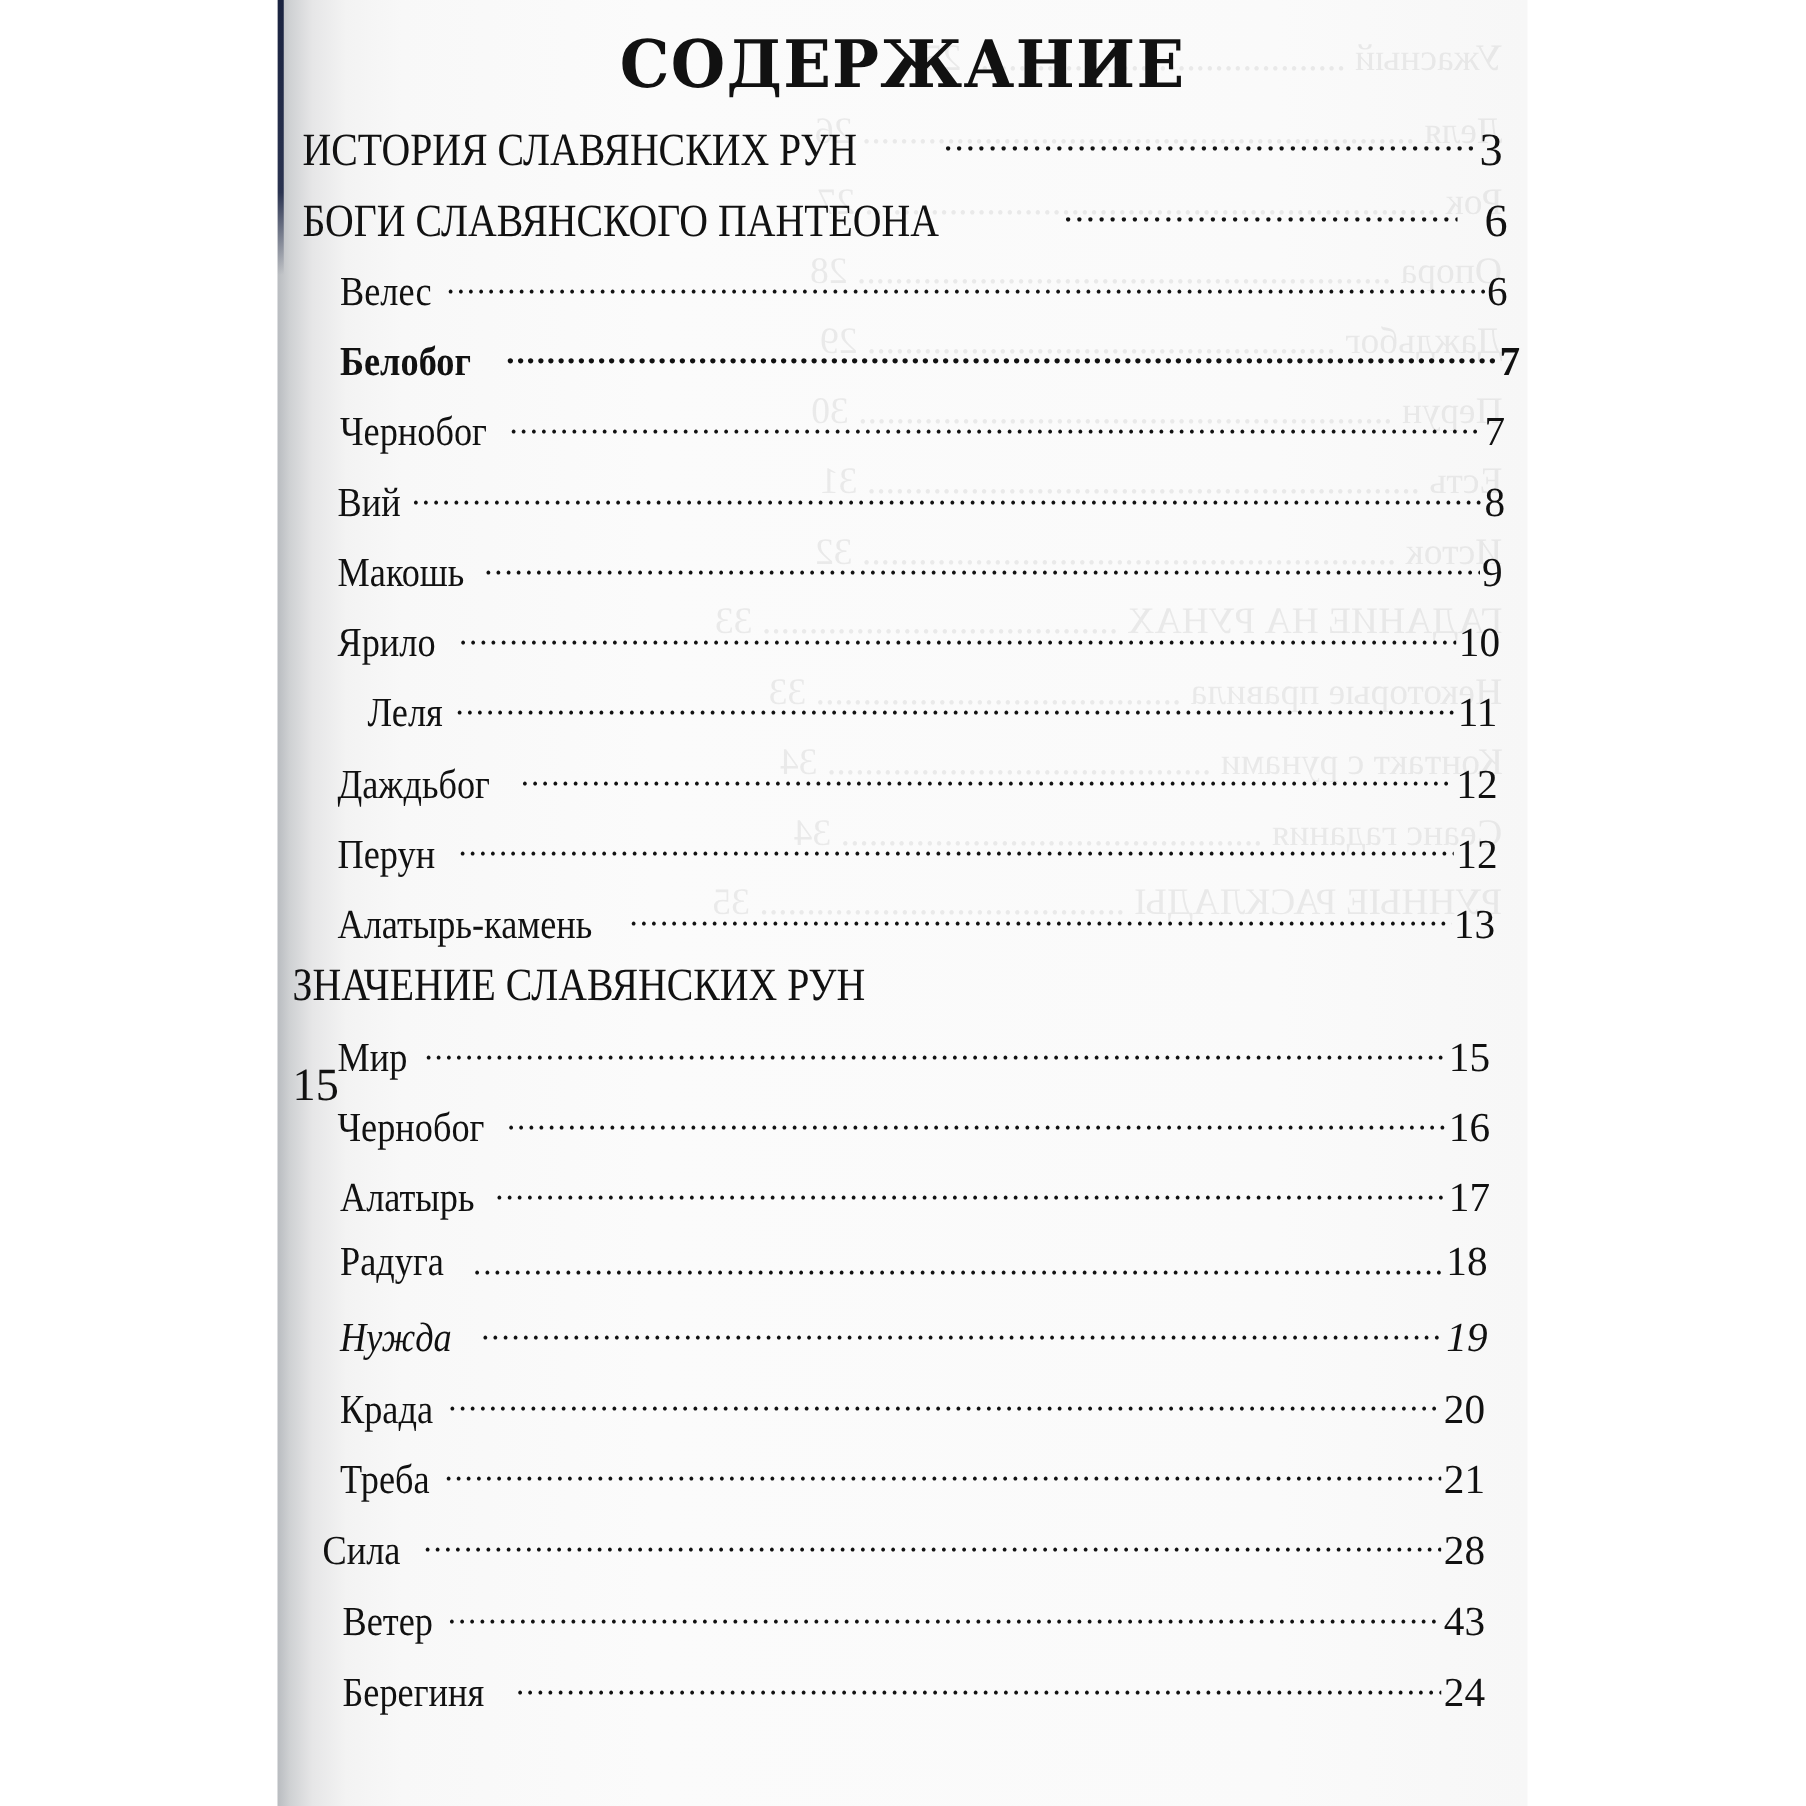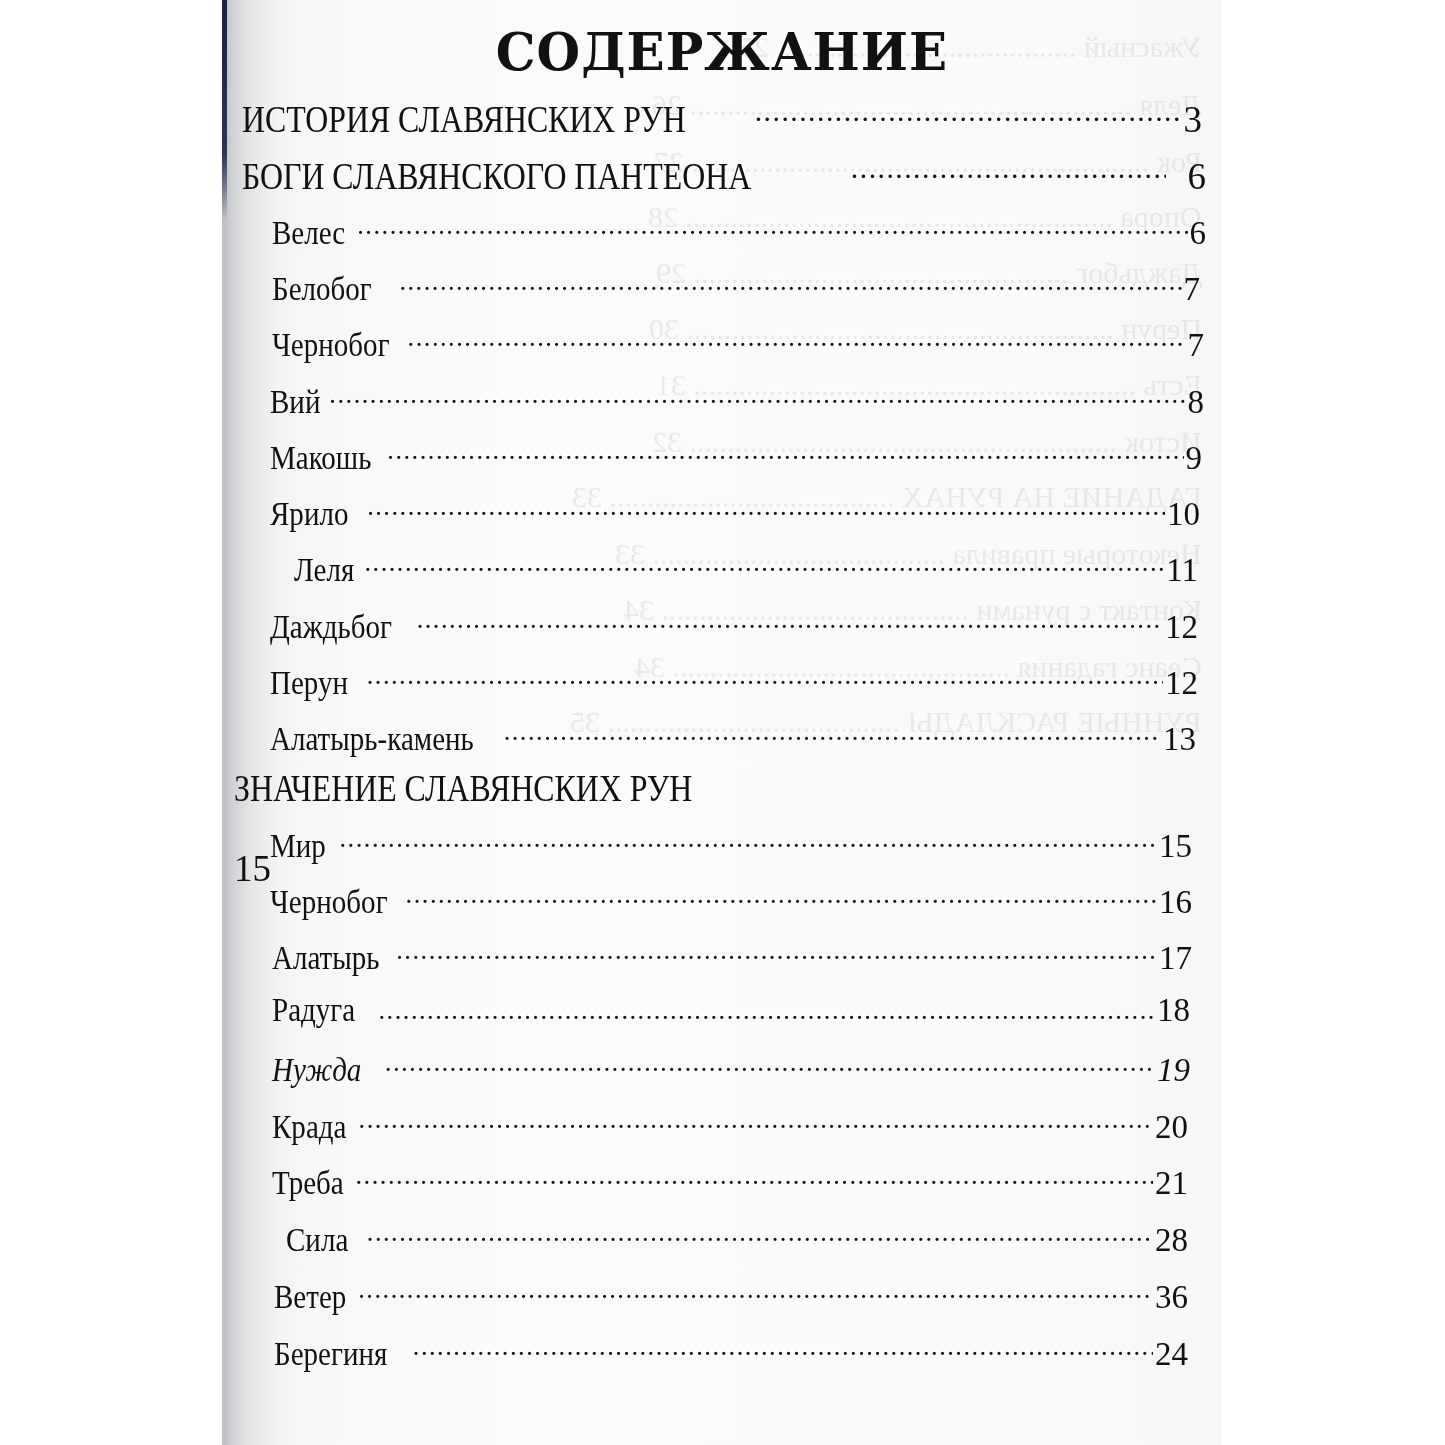--- a/index.html
+++ b/index.html
@@ -143,21 +143,21 @@
       <span class="label">БОГИ СЛАВЯНСКОГО ПАНТЕОНА</span>
       <span class="leader"></span>
       <span class="page-num">6</span>
     </div>
 
     <div class="entry level-2" style="left:50px; right:16px; top:211px;">
       <span class="label">Велес</span>
       <span class="leader"></span>
       <span class="page-num">6</span>
     </div>
-    <div class="entry level-2" style="left:50px; right:22px; top:267px;">
+    <div class="entry level-2" style="left:50px; right:6px; top:267px;font-weight:bold;">
       <span class="label">Белобог</span>
       <span class="leader" style="margin-left:14px;"></span>
       <span class="page-num">7</span>
     </div>
     <div class="entry level-2" style="left:50px; right:18px; top:323px;">
       <span class="label">Чернобог</span>
       <span class="leader"></span>
       <span class="page-num">7</span>
     </div>
     <div class="entry level-2" style="left:48px; right:18px; top:380px;">
@@ -230,29 +230,29 @@
     <div class="entry level-2" style="left:50px; right:34px; top:1105px;">
       <span class="label">Крада</span>
       <span class="leader"></span>
       <span class="page-num">20</span>
     </div>
     <div class="entry level-2" style="left:50px; right:34px; top:1161px;">
       <span class="label">Треба</span>
       <span class="leader"></span>
       <span class="page-num">21</span>
     </div>
-    <div class="entry level-2" style="left:64px; right:34px; top:1218px;">
+    <div class="entry level-2" style="left:36px; right:34px; top:1218px;">
       <span class="label">Сила</span>
       <span class="leader" style="margin-left:10px;"></span>
       <span class="page-num">28</span>
     </div>
     <div class="entry level-2" style="left:52px; right:34px; top:1275px;">
       <span class="label">Ветер</span>
       <span class="leader"></span>
-      <span class="page-num">36</span>
+      <span class="page-num">43</span>
     </div>
     <div class="entry level-2" style="left:52px; right:34px; top:1332px;">
       <span class="label">Берегиня</span>
       <span class="leader" style="margin-left:10px;"></span>
       <span class="page-num">24</span>
     </div>
 
   </div>
 </div>
 

